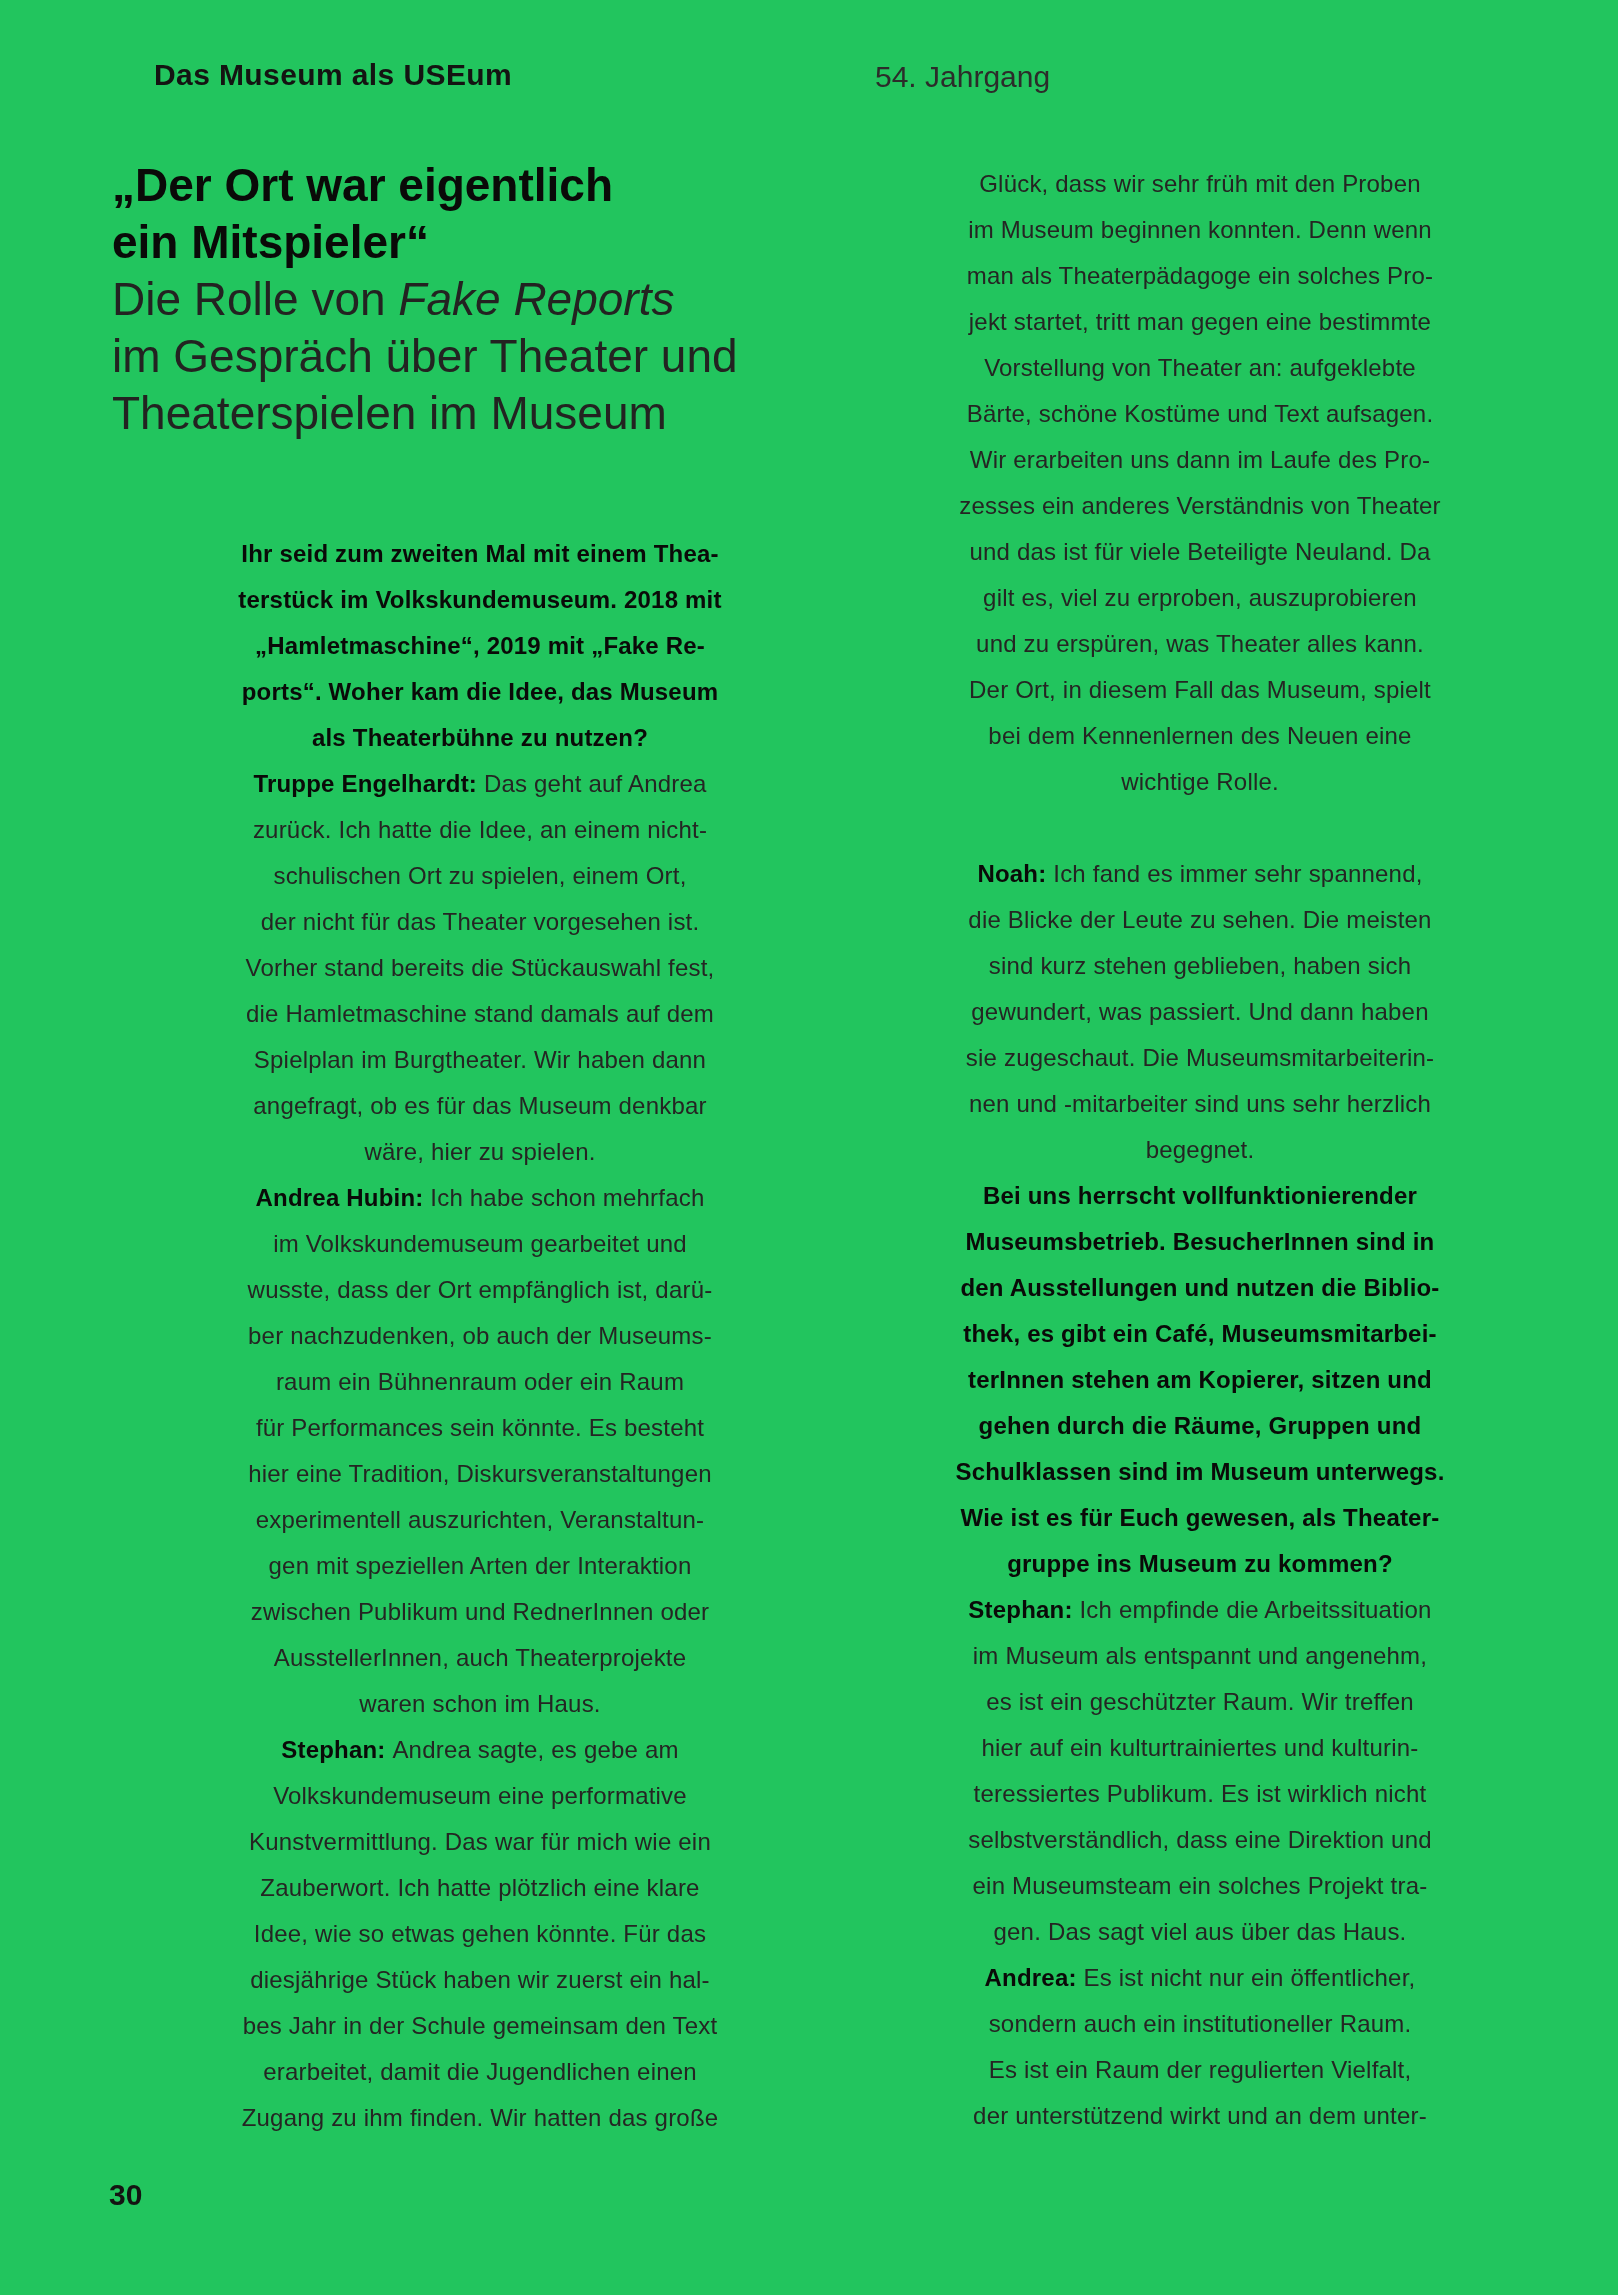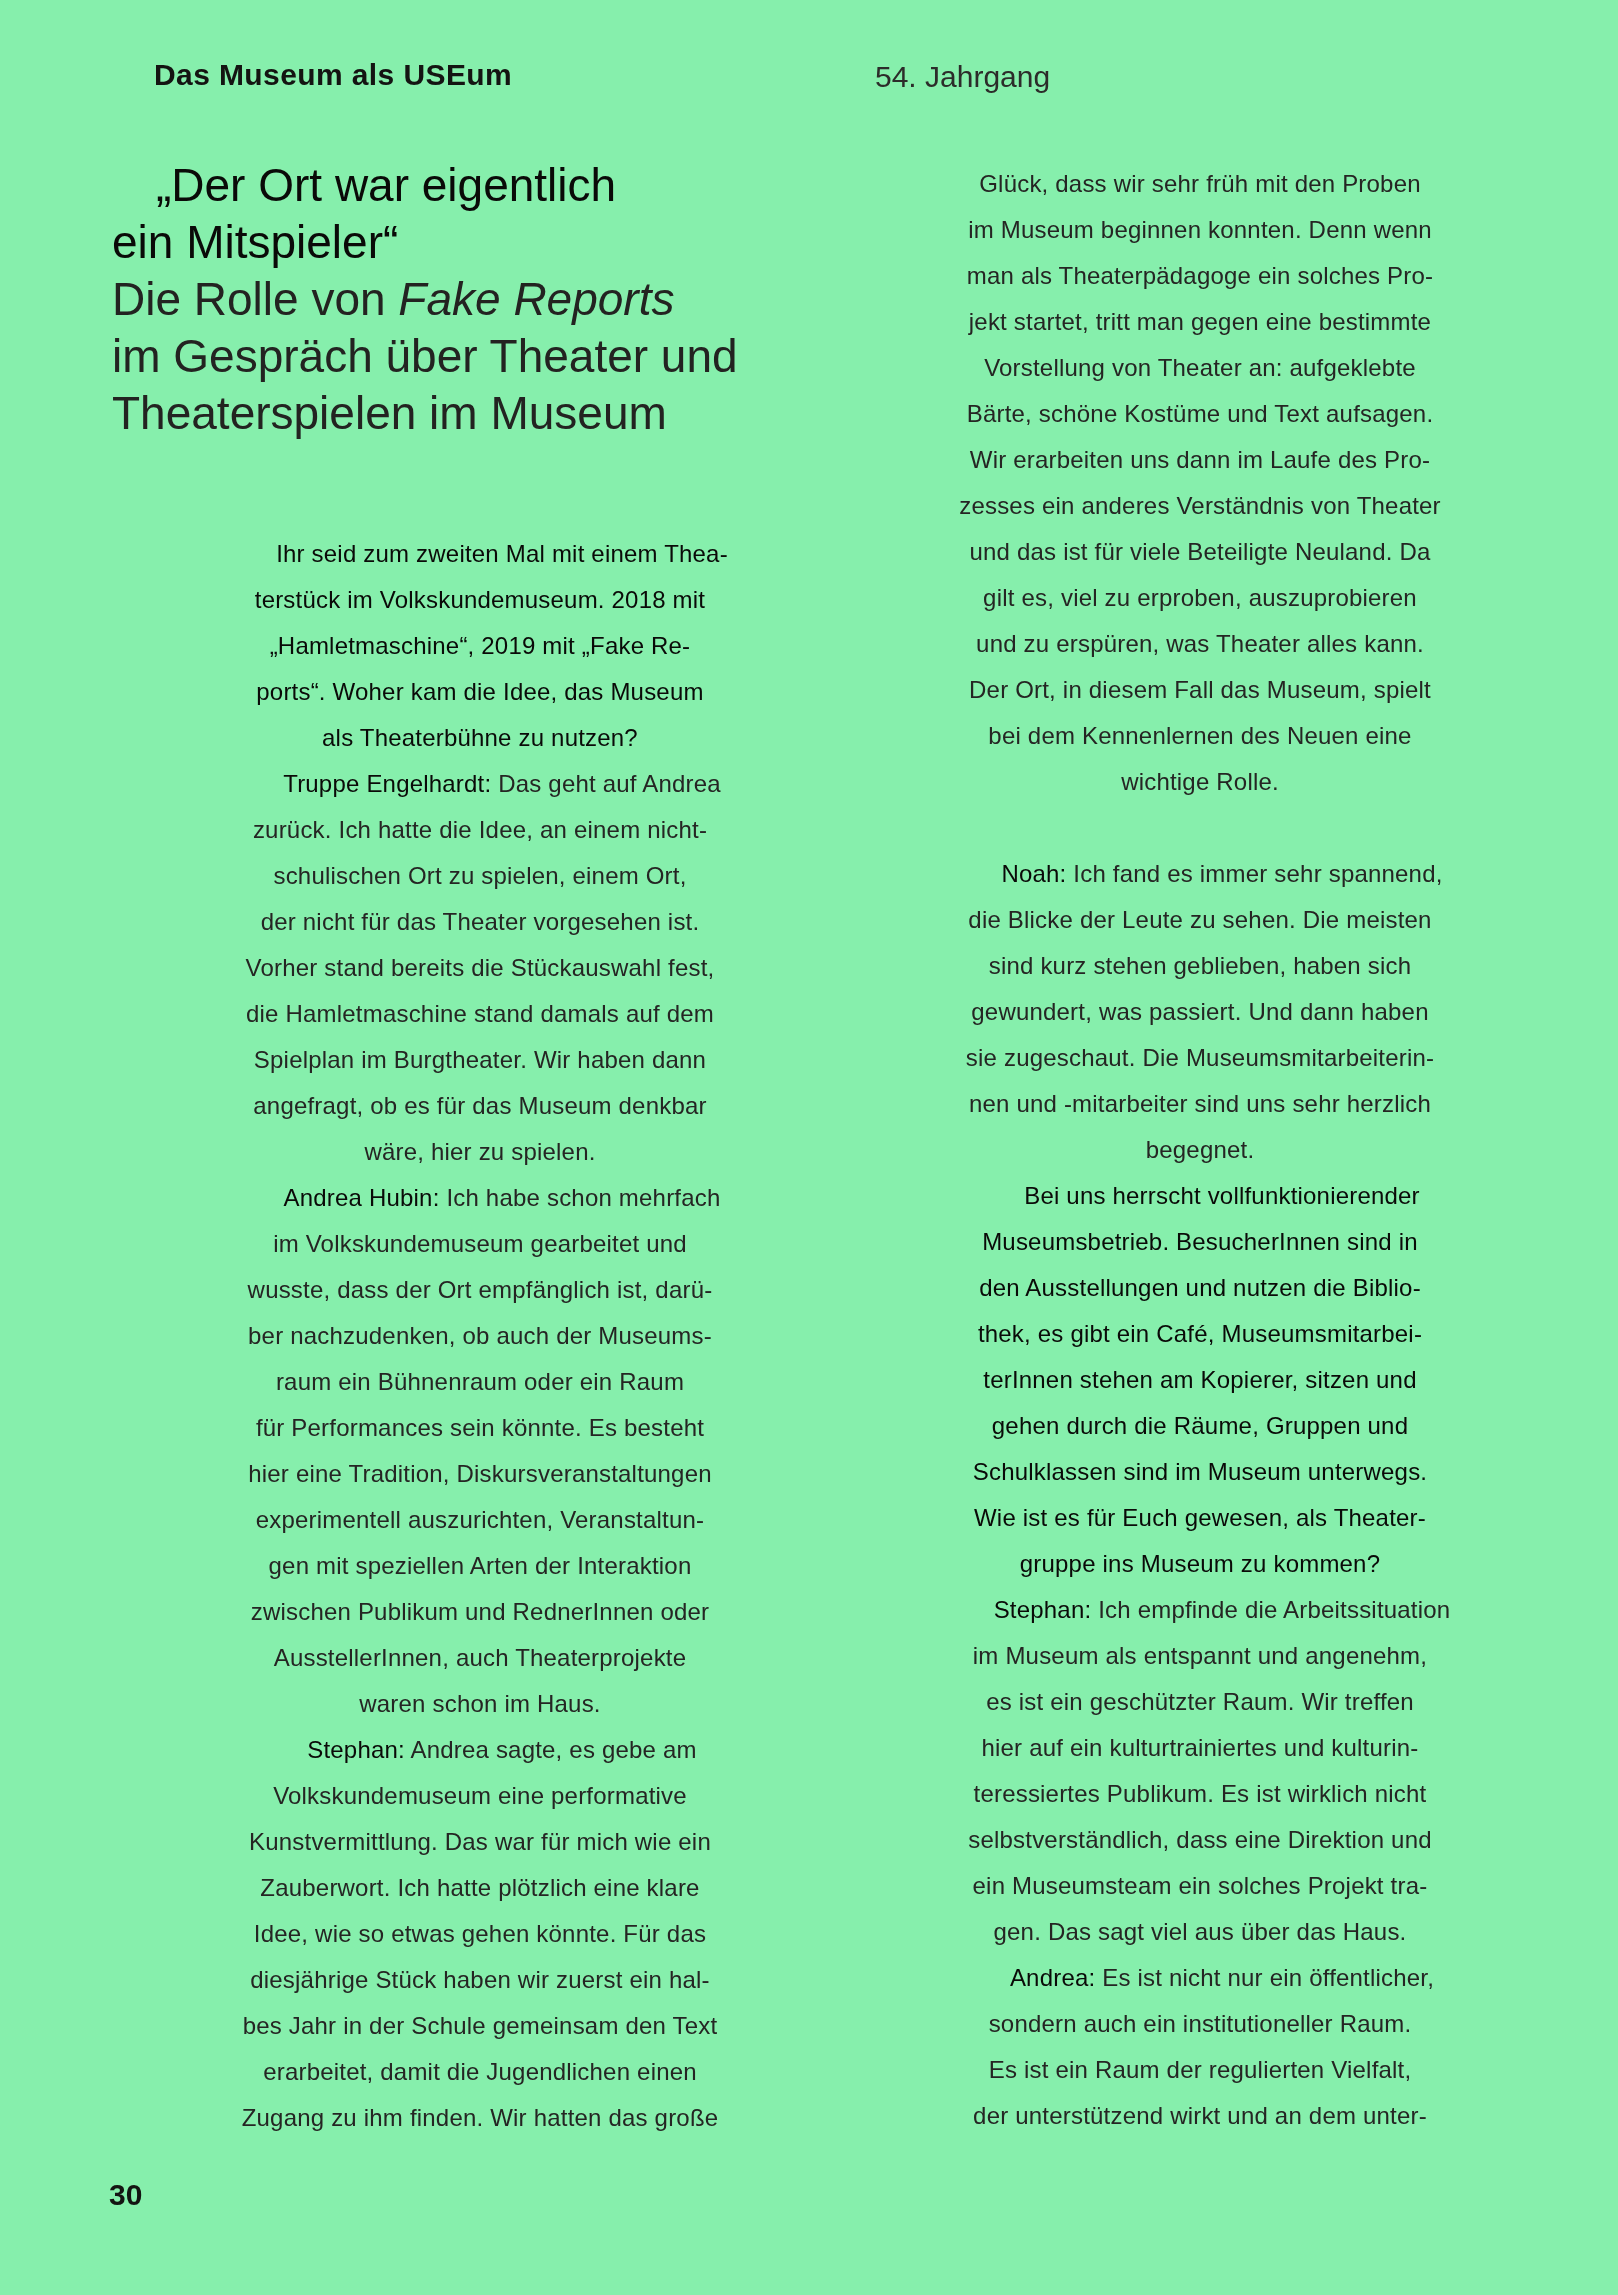--- a/index.html
+++ b/index.html
@@ -1,21 +1,21 @@
 <!DOCTYPE html>
 <html lang="de" style="font-size:13px"><head>
 <meta charset="utf-8">
 <style>
   html, body { margin: 0; padding: 0; background: #e9e9e7; }
   .page {
     position: relative;
     width: 1618px;
     height: 2295px;
     margin: 0 auto;
-    background: #86efac;
+    background: #22c55e;
     font-family: "Liberation Sans", sans-serif;
     color: #252523;
     overflow: hidden;
   }
   .running-header-left {
     position: absolute;
     left: 154px;
     top: 58px;
     font-size: 30px;
     font-weight: 700;
@@ -46,21 +46,21 @@
     font-size: 24px;
     line-height: 46px;
     letter-spacing: 0.2px;
     white-space: pre;
     text-align: center;
   }
   #left-col  { left: 112px;  top: 531px; }
   #right-col { left: 832px; top: 161px; }
   .para { white-space: pre; }
   .run.regular { font-weight: 400; }
-  .run.bold { font-weight: 400; color: #0a0a08; margin-left: 44px; }
+  .run.bold { font-weight: 700; color: #0a0a08; }
   .run.italic { font-style: italic; margin-top: 31px; }
   .spacer { height: 46px; }
   .page-number {
     position: absolute;
     left: 109px;
     top: 2178px;
     font-size: 30px;
     font-weight: 700;
     color: #141412;
   }

